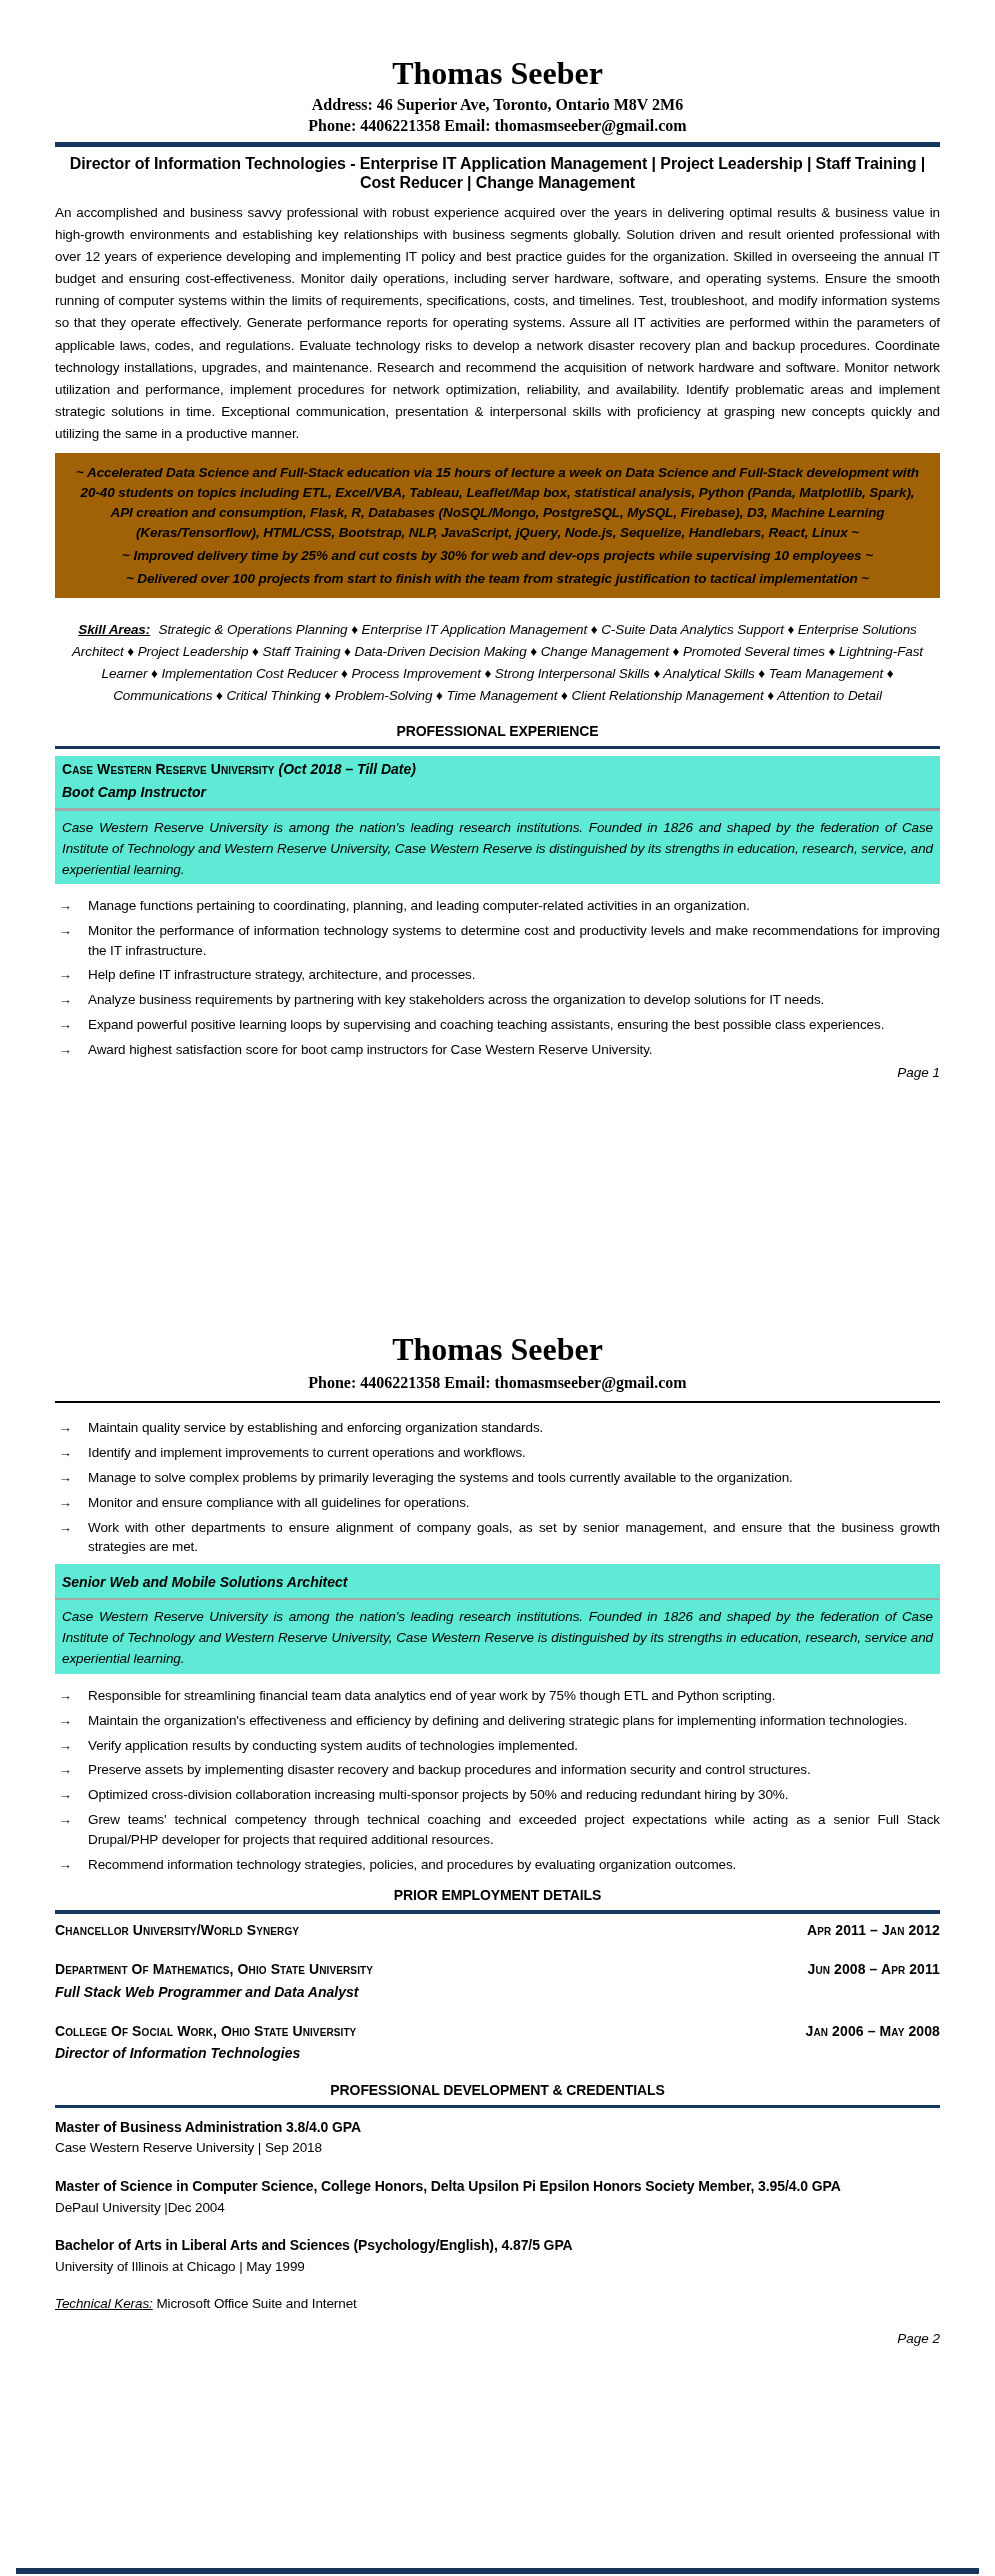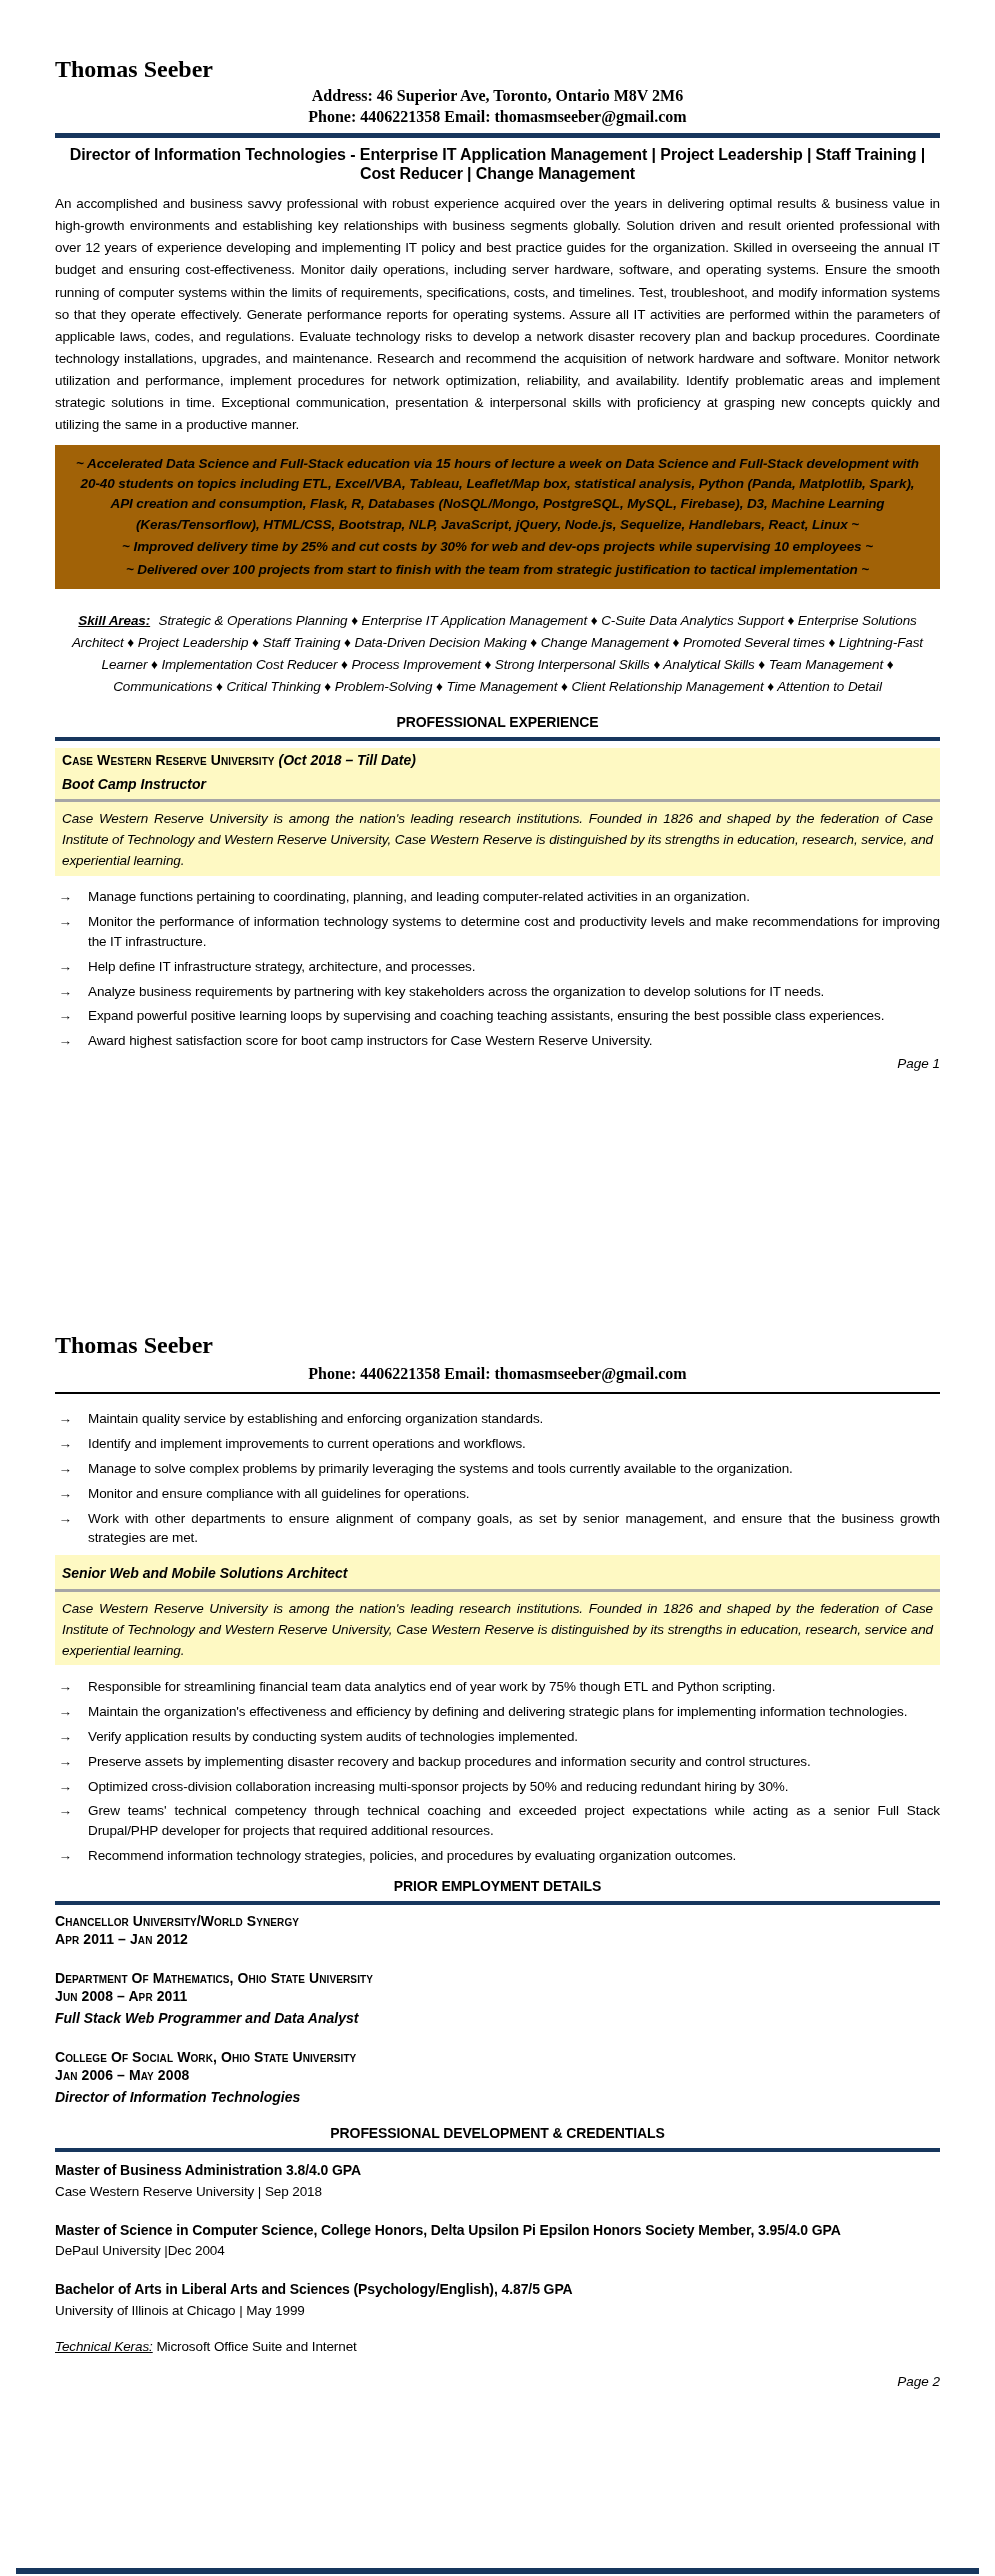--- a/index.html
+++ b/index.html
@@ -10,21 +10,21 @@
     -webkit-font-smoothing:antialiased;
   }
   .page { width:995px; position:relative; }
   .page1 { height:1288px; }
   .page2 { height:1288px; }
   .content { margin:0 55px; }
 
   
   .doc-name {
     font-family:"Liberation Serif", serif; font-weight:bold;
-    font-size:24px; line-height:1.1; 
+    font-size:32px; line-height:1.1; text-align:center;
   }
   .contact-line {
     font-family:"Liberation Serif", serif; font-weight:bold;
     font-size:16px; line-height:1.25; text-align:center; margin-top:3.5px;
   }
   .rule-navy-thick { height:5.3px; background:#17365D; margin-top:5.9px; }
   .rule-navy-thin  { height:3.5px; background:#17365D; margin-top:7px; }
   .rule-black-thin { height:1.8px; background:#000000; margin-top:8.2px; }
 
   .headline {
@@ -50,38 +50,38 @@
     text-align:center; margin-top:21px; letter-spacing:-0.1px;
   }
   .skills-label { font-weight:bold; text-decoration:underline; }
   .skills-list { margin-left:4.7px; }
 
   .section-heading {
     font-size:14px; font-weight:bold; text-align:center;
     margin-top:16.4px; letter-spacing:-0.1px;
   }
 
-  .job-band { background:#fef9c3; margin-top:7px; padding:4.7px 7px; }
+  .job-band { background:#5eead4; margin-top:7px; padding:4.7px 7px; }
   .job-company-line { font-size:14px; line-height:1.25; }
   .job-company { font-weight:bold; font-variant:small-caps; letter-spacing:0.1px; }
   .job-dates { font-weight:bold; font-style:italic; }
   .job-title { font-size:14px; font-weight:bold; font-style:italic; margin-top:5.9px; line-height:1.25; }
   .job-divider { height:2.9px; background:#A6A6A6; margin:5.9px -7px; }
   .job-desc { font-size:13.5px; font-style:italic; line-height:1.56; text-align:justify; letter-spacing:-0.1px; }
 
   .bullets { margin-top:11.7px; }
   .bullet-row { display:flex; margin-bottom:5.3px; }
   .bullet-arrow { flex:0 0 33px; padding-left:3.5px; font-size:13.5px; line-height:1.45; }
   .bullet-text { flex:1; font-size:13.5px; line-height:1.45; text-align:justify; letter-spacing:-0.1px; }
 
   .page-label { font-size:13.5px; font-style:italic; text-align:right; margin-top:4.7px; }
 
   
   .prior-entry { margin-top:8.2px; margin-bottom:22px; }
-  .prior-row { display:flex; justify-content:space-between; align-items:flex-start;flex-direction:column; }
+  .prior-row { display:flex; justify-content:space-between; align-items:center; }
   .prior-company, .prior-dates {
     font-size:14px; font-weight:bold; font-variant:small-caps; letter-spacing:0.1px; line-height:1.25;
   }
   .prior-title { font-size:14px; font-weight:bold; font-style:italic; margin-top:4.7px; line-height:1.25; }
 
   
   .cred-entry { margin-top:9.4px; margin-bottom:20px; }
   .cred-degree { font-size:14px; font-weight:bold; line-height:1.35; text-align:justify; letter-spacing:-0.1px; }
   .cred-institution { font-size:13.5px; margin-top:2.9px; line-height:1.3; letter-spacing:-0.1px; }
 

